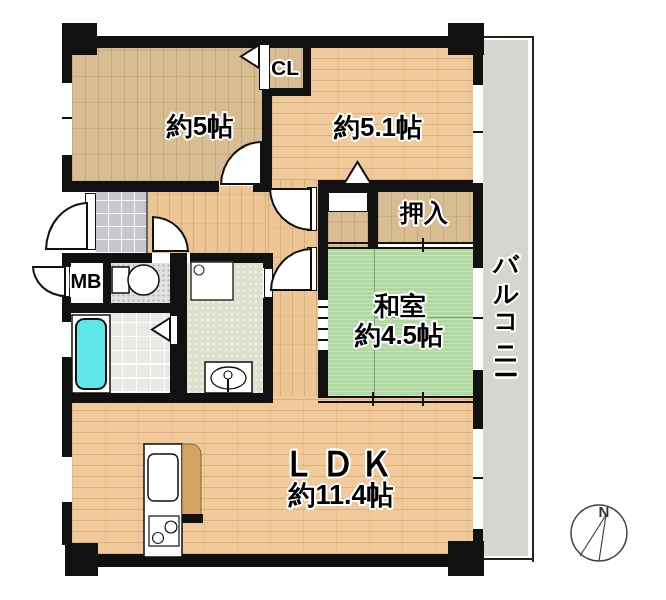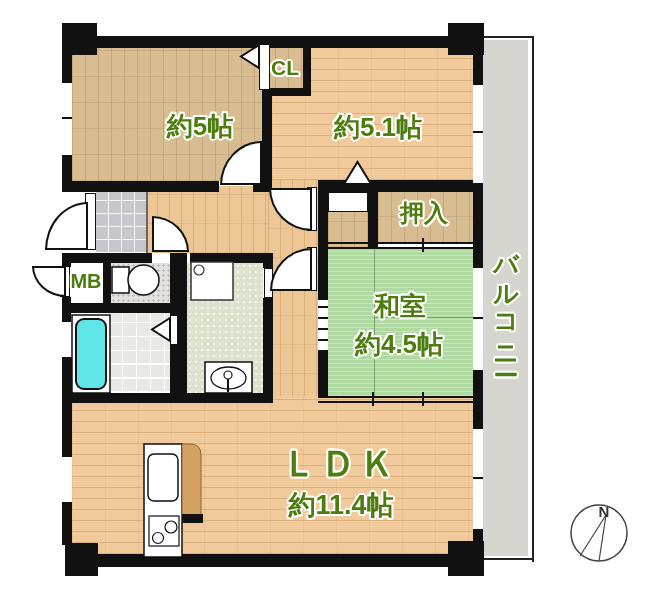--- a/index.html
+++ b/index.html
@@ -37,21 +37,21 @@
   .tileB{position:absolute;background:
       repeating-linear-gradient(0deg, rgba(255,255,255,.9) 0 1.5px, transparent 1.5px 14px),
       repeating-linear-gradient(90deg, rgba(255,255,255,.9) 0 1.5px, transparent 1.5px 14px),
       #E8E8E5;}
   .speckle{position:absolute;background-image:radial-gradient(rgba(130,130,130,.35) 1px, transparent 1.3px);
       background-size:5px 5px;background-color:#E3E1DE;}
   .washf{position:absolute;background-image:radial-gradient(rgba(255,255,255,.6) 1px, transparent 1.3px);
       background-size:6px 6px;background-color:#DCE2CE;}
   .balc{position:absolute;background:#D6D5CF;}
   .hatch{position:absolute;background:#fff;background-image:repeating-linear-gradient(0deg,#111 0 2px,transparent 2px 11px);}
-  .lbl{position:absolute;transform:translate(-50%,-50%);white-space:nowrap;color:#4d7c0f;font-weight:700;
+  .lbl{position:absolute;transform:translate(-50%,-50%);white-space:nowrap;color:#000000;font-weight:700;
        text-shadow: 2px 0 0 #fff,-2px 0 0 #fff,0 2px 0 #fff,0 -2px 0 #fff,
                     1.5px 1.5px 0 #fff,-1.5px 1.5px 0 #fff,1.5px -1.5px 0 #fff,-1.5px -1.5px 0 #fff,0 0 3px #fff;}
   .vert{writing-mode:vertical-rl;letter-spacing:3px;}
 </style>
 </head>
 <body>
 
 <div id="plan">
 
   <div class="t1" style="left:72px;top:48px;width:190px;height:133px;"></div>
@@ -174,19 +174,19 @@
     <line x1="606" y1="515" x2="580" y2="556" stroke="#444" stroke-width="1.2"></line>
     <line x1="606" y1="515" x2="599" y2="561" stroke="#444" stroke-width="1.2"></line>
     <text x="604" y="517" text-anchor="middle" font-size="15" font-weight="bold" fill="#333">N</text>
   </svg>
 
   <div class="lbl" style="left:168px;top:126px;font-size:26px;margin-left:32px;">約5帖</div>
   <div class="lbl" style="left:285px;top:68px;font-size:21px;font-weight:600;">CL</div>
   <div class="lbl" style="left:378px;top:127px;font-size:26px;">約5.1帖</div>
   <div class="lbl" style="left:424px;top:213px;font-size:24px;">押入</div>
   <div class="lbl" style="left:400px;top:306px;font-size:26px;">和室</div>
-  <div class="lbl" style="left:399px;top:344px;font-size:26px;">約4.5帖</div>
+  <div class="lbl" style="left:399px;top:335px;font-size:26px;">約4.5帖</div>
   <div class="lbl" style="left:340px;top:464px;font-size:36px;letter-spacing:3px;">ＬＤＫ</div>
-  <div class="lbl" style="left:341px;top:495px;font-size:27px;margin-top:10px;">約11.4帖</div>
+  <div class="lbl" style="left:341px;top:495px;font-size:27px;">約11.4帖</div>
   <div class="lbl" style="left:86px;top:281px;font-size:20px;font-weight:600;">MB</div>
   <div class="lbl vert" style="left:507px;top:300px;font-size:25px;">バルコニー</div>
 
 </div>
 
 </body></html>

